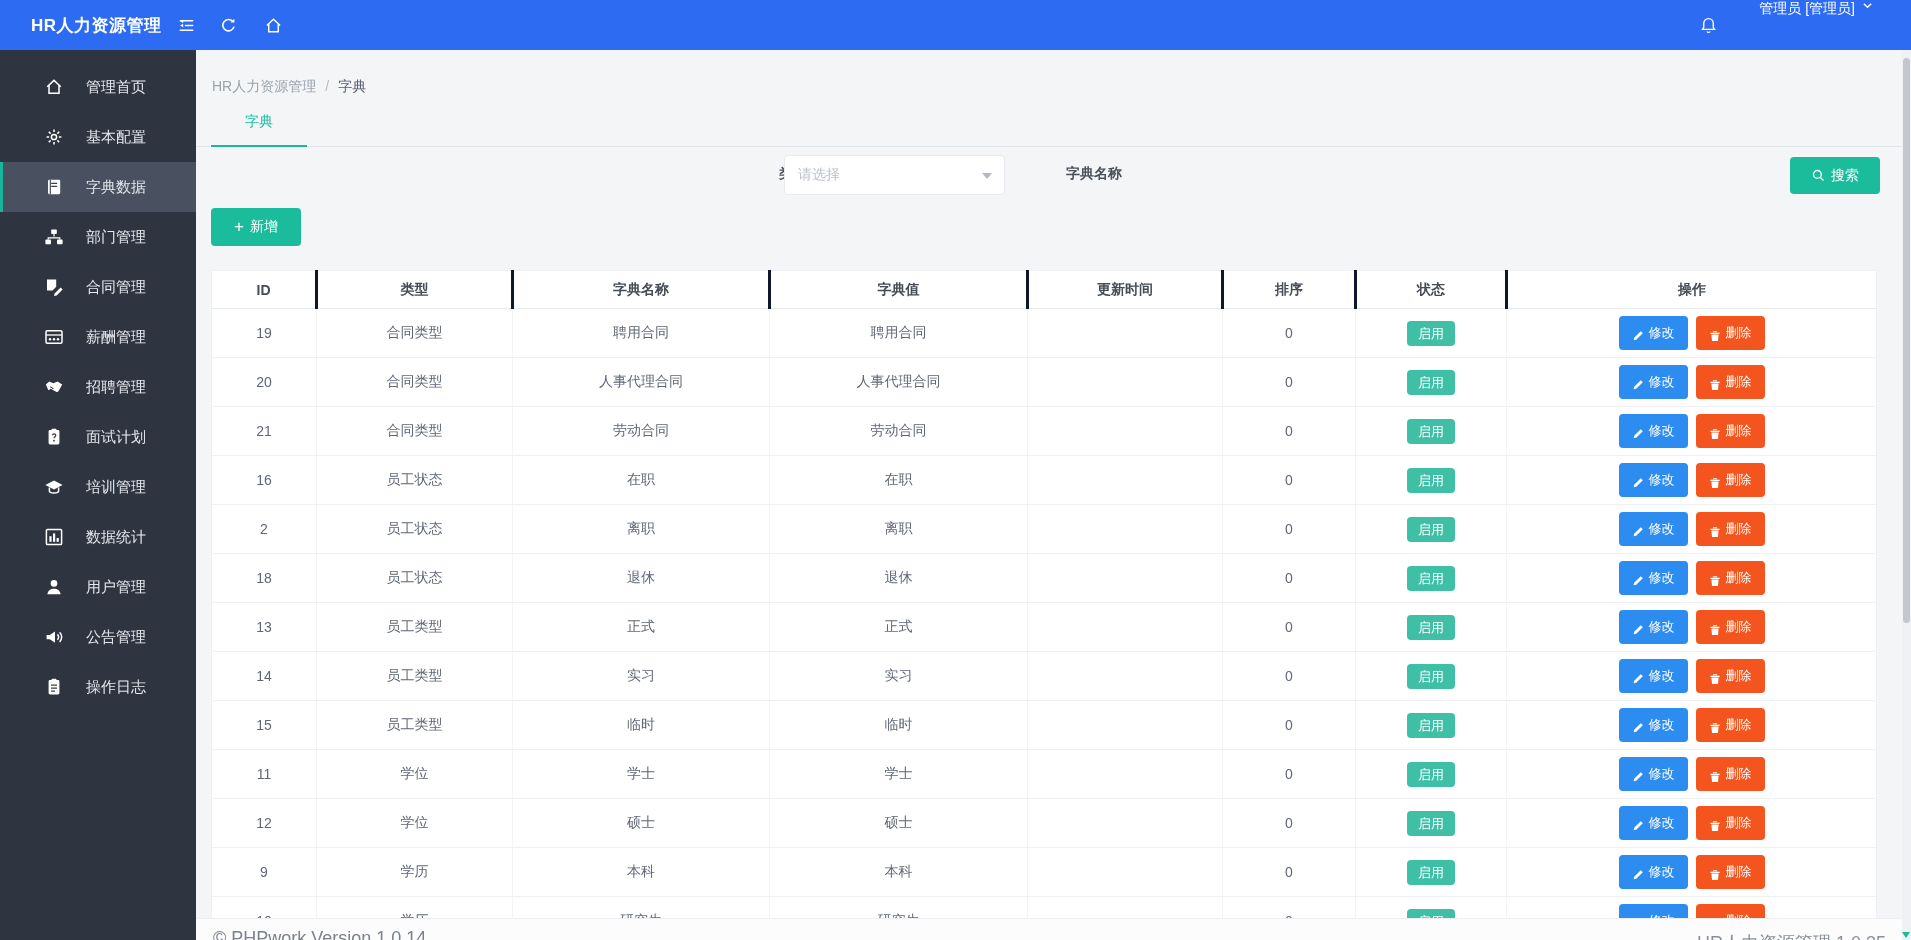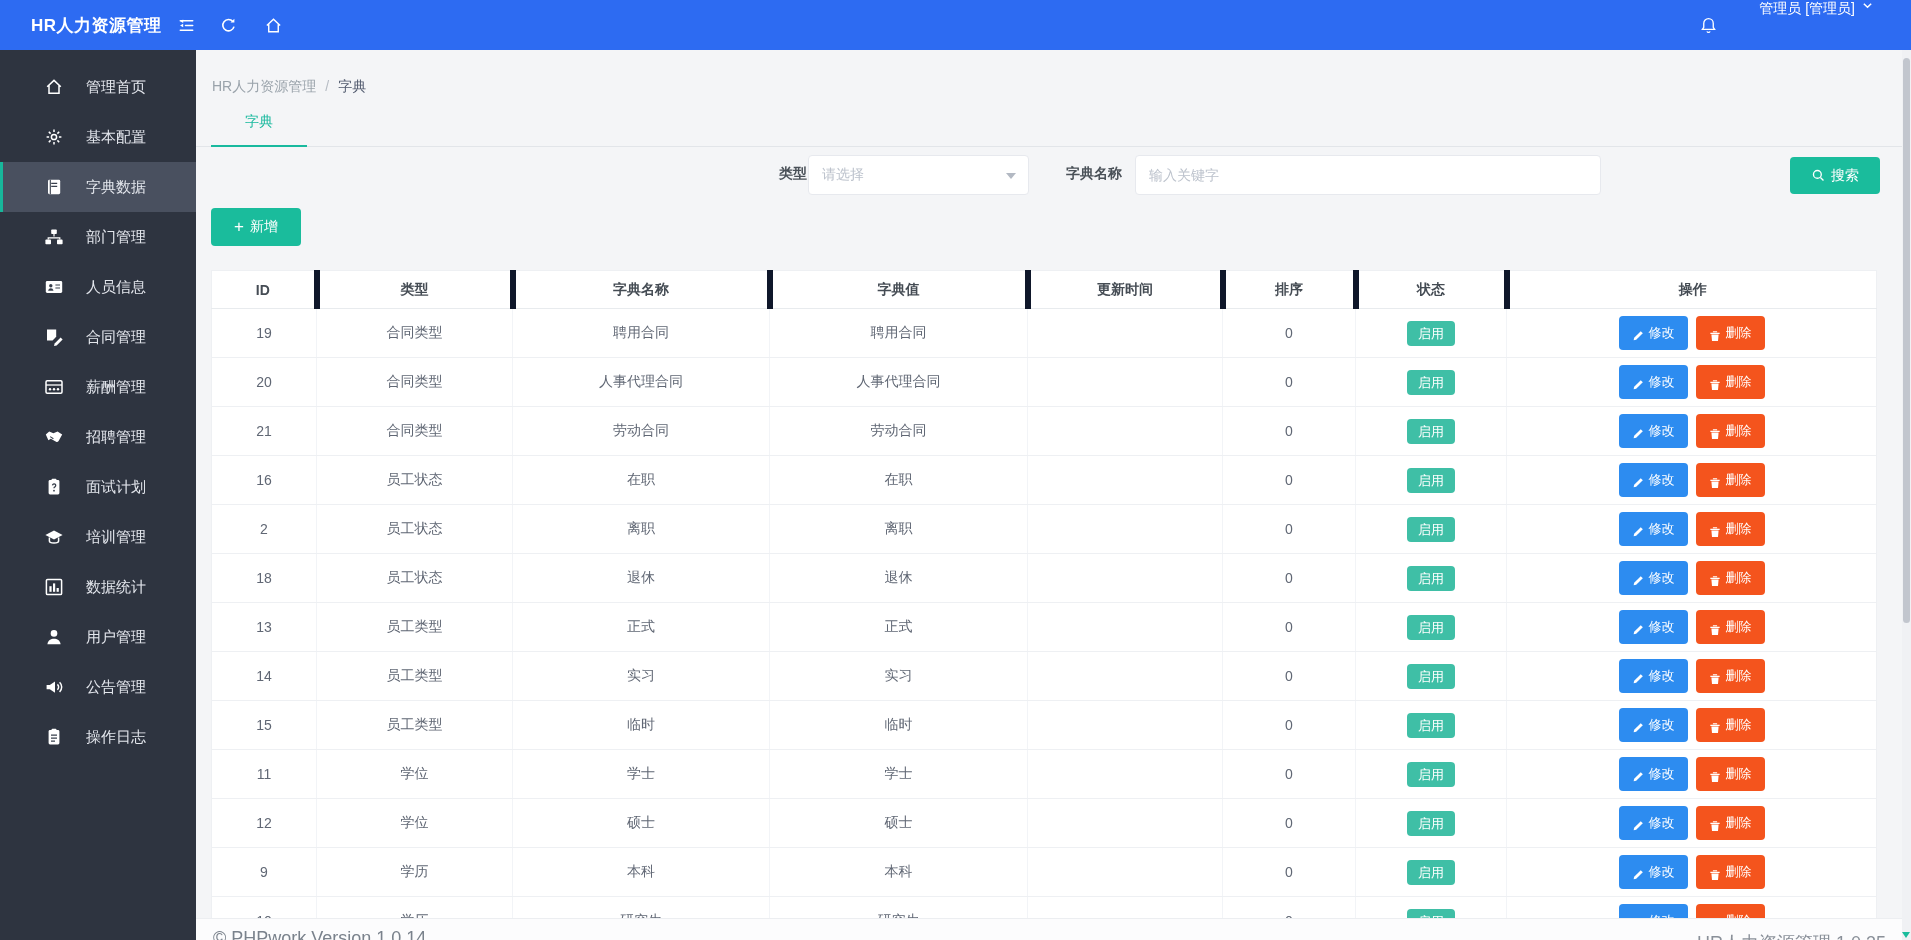--- a/index.html
+++ b/index.html
@@ -29,34 +29,34 @@
   .breadcrumb { position:absolute; left:212px; top:78px; font-size:14px; color:#9aa3ab; z-index:5; }
   .breadcrumb .sep { margin:0 9px; color:#b6bcc4; }
   .breadcrumb .cur { color:#515a6e; }
   .tabs-line { position:absolute; left:196px; width:1706px; top:146px; height:1px; background:#e2e5e9; }
   .tab { position:absolute; left:211px; top:113px; width:96px; text-align:center; padding-bottom:14px; color:#19b99e; font-size:14px; border-bottom:2px solid #19b99e; cursor:pointer; z-index:6; }
 
   
   .f-label { position:absolute; top:165px; font-size:14px; color:#4a5158; font-weight:bold; z-index:5; }
   .f-label-type { left:779px; }
   .f-label-name { left:1066px; }
-  .select { position:absolute; left:808px; top:155px; width:221px; height:40px; background:#fff; border:1px solid #e7e9ee; border-radius:4px; display:flex; align-items:center; padding:0 28px 0 13px; cursor:pointer; z-index:5;font-family:Liberation Serif, serif; }
+  .select { position:absolute; left:784px; top:155px; width:221px; height:40px; background:#fff; border:1px solid #e7e9ee; border-radius:4px; display:flex; align-items:center; padding:0 28px 0 13px; cursor:pointer; z-index:5;font-family:Liberation Serif, serif; }
   .select .ph { color:#bcc2cc; font-size:14px; }
   .select .caret { position:absolute; right:12px; top:17px; width:0; height:0; border-left:5px solid transparent; border-right:5px solid transparent; border-top:6px solid #b3b9c3; }
   .kw-input { position:absolute; left:1135px; top:155px; width:466px; height:40px; border:1px solid #e7e9ee; border-radius:4px; padding:0 13px; font-size:14px; color:#515a6e; outline:none; background:#fff; z-index:5; font-family:inherit; }
   .kw-input::placeholder { color:#bcc2cc; }
   .btn { border:none; cursor:pointer; color:#fff; border-radius:4px; font-family:inherit; display:flex; align-items:center; justify-content:center; }
   .btn-search { position:absolute; left:1790px; top:157px; width:90px; height:37px; background:#1abc9c; font-size:14px; gap:5px; z-index:5; }
   .btn-search svg { width:15px; height:15px; }
   .btn-add { position:absolute; left:211px; top:208px; width:90px; height:38px; background:#1abc9c; font-size:14px; gap:6px; z-index:5; }
   .btn-add .plus { font-size:17px; line-height:1; margin-top:-2px; }
 
   
   .dict-table { position:absolute; left:211px; top:270px; width:1665px; border-collapse:collapse; table-layout:fixed; background:#fff; z-index:4; border:1px solid #eef0f3; }
-  .dict-table th { height:38px; font-size:14px; color:#454c54; font-weight:bold; border-bottom:1px solid #e8ebee; border-right:6px solid #0f172a; background:#fff; }
+  .dict-table th { height:38px; font-size:14px; color:#454c54; font-weight:bold; border-bottom:1px solid #e8ebee; border-right:3px solid #0f172a; background:#fff; }
   .dict-table td { height:49px; text-align:center; font-size:14px; color:#606774; border-bottom:1px solid #eef0f3; border-right:1px solid #f2f4f7; background:#fff; }
   .dict-table th:last-child, .dict-table td:last-child { border-right:none; }
   .badge { display:inline-block; background:#3fbfa6; color:#fff; font-size:13px; padding:6px 11px; border-radius:4px; line-height:1; }
   .op-btn { display:inline-flex; align-items:flex-end; gap:5px; border:none; cursor:pointer; color:#fff; font-size:13px; border-radius:4px; padding:8px 13px; margin:0 4px; font-family:inherit; }
   .op-edit { background:#2d8cf0; }
   .op-del { background:#f4541d; }
   .op-btn svg { width:12px; height:12px; }
 
   
   .footer { position:absolute; left:196px; width:1706px; top:918px; height:22px; background:#fcfcfd; border-top:1px solid #eceef1; z-index:10; font-size:18px; color:#7a828c; overflow:hidden; }
@@ -141,31 +141,20 @@
             <rect x="7.2" y="2.4" width="5.6" height="4.6" rx="0.8"></rect>
             <rect x="1.4" y="12.6" width="5.6" height="4.6" rx="0.8"></rect>
             <rect x="13" y="12.6" width="5.6" height="4.6" rx="0.8"></rect>
             <path d="M10 7v2.5M4.2 12.6v-1.8h11.6v1.8" stroke="currentColor" stroke-width="1.2" fill="none"></path>
           </svg>
         </span>
         <span>部门管理</span>
       </div>
       <div class="side-item">
         <span class="s-icon">
-          <svg viewBox="0 0 20 20">
-            <rect x="1.8" y="4" width="16.4" height="12" rx="1.4" fill="currentColor"></rect>
-            <circle cx="6.8" cy="8.8" r="1.7" fill="#39404d"></circle>
-            <path d="M4.1 13.8c.3-1.7 1.5-2.5 2.7-2.5s2.4.8 2.7 2.5z" fill="#39404d"></path>
-            <path d="M11.4 8h4.6M11.4 11h4.6" stroke="#39404d" stroke-width="1.2"></path>
-          </svg>
-        </span>
-        <span>人员信息</span>
-      </div>
-      <div class="side-item">
-        <span class="s-icon">
           <svg viewBox="0 0 20 20" fill="currentColor">
             <path d="M3 2.4h9.2v7.4l-3.6 3.6H3z"></path>
             <path d="M10.6 16.4l6-6 2 2-6 6-2.6.6z"></path>
           </svg>
         </span>
         <span>合同管理</span>
       </div>
       <div class="side-item">
         <span class="s-icon">
           <svg viewBox="0 0 20 20">
@@ -255,21 +244,20 @@
   <div class="tab">字典</div>
   <div class="tabs-line"></div>
 
   <span class="f-label f-label-type">类型</span>
   <div class="select">
     <span class="ph">请选择</span>
     <i class="caret"></i>
   </div>
 
   <span class="f-label f-label-name">字典名称</span>
-  <input class="kw-input" placeholder="输入关键字" style="">
 
   <button class="btn btn-search">
     <svg viewBox="0 0 20 20" fill="none" stroke="currentColor" stroke-width="1.8">
         <circle cx="8.5" cy="8.5" r="5.2"></circle>
         <path d="M12.6 12.6l4 4"></path>
       </svg>
     <span>搜索</span>
   </button>
 
   <button class="btn btn-add">

